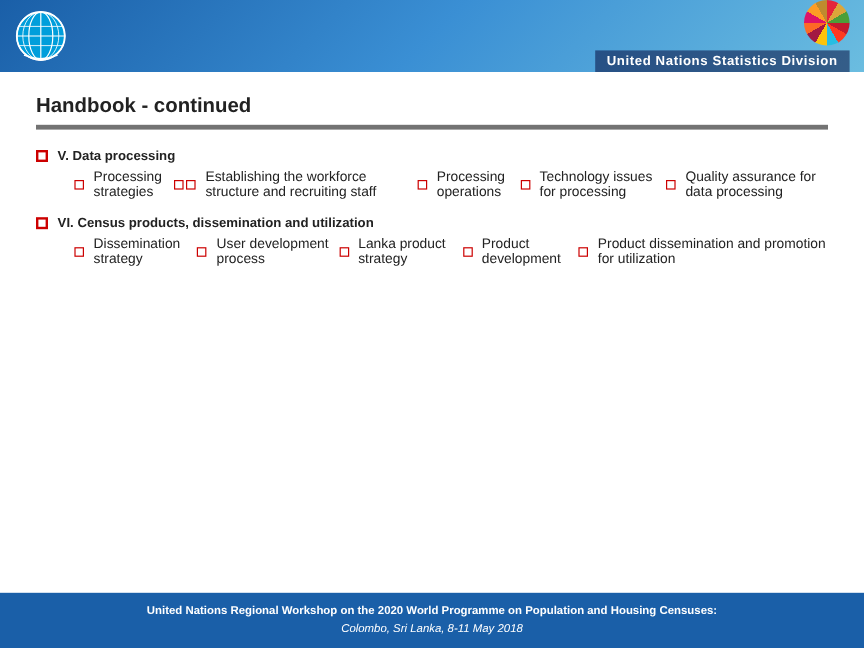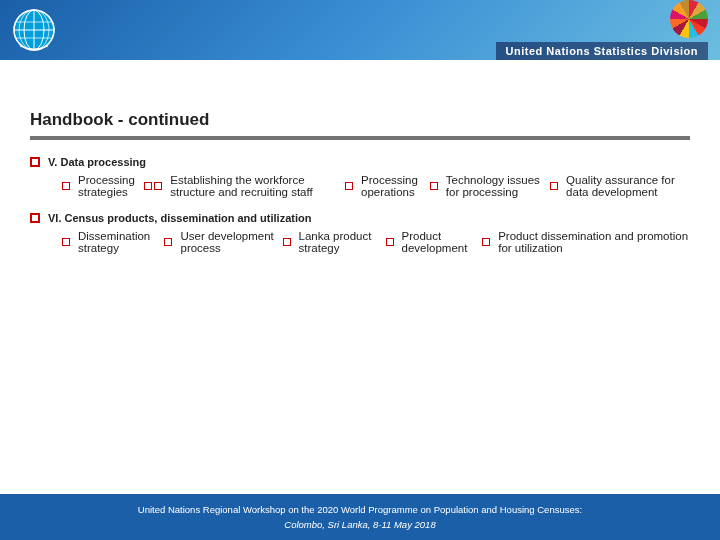--- a/index.html
+++ b/index.html
@@ -11,21 +11,20 @@
       background: #fff;
       overflow: hidden;
     }
 
     .page {
       width: 720px;
       height: 540px;
       display: flex;
       flex-direction: column;
       position: relative;
-      gap: 32px;
     }
 
     
     .header {
       height: 60px;
       background: linear-gradient(135deg, #1a5fa8 0%, #3a8fd4 50%, #6bbde0 100%);
       display: flex;
       align-items: center;
       justify-content: space-between;
       padding: 0 12px;
@@ -116,21 +115,21 @@
       padding: 8px 30px;
       text-align: center;
     }
 
     .footer-text {
       color: white;
       font-size: 9.5px;
       line-height: 1.6;
     }
 
-    .footer-text .line1 { font-weight: normal; }
+    .footer-text .line1 { font-weight: bold; }
     .footer-text .line3 { font-style: italic; }
 
     
     .un-emblem {
       width: 44px;
       height: 44px;
     }
 
     
     .sdg-wheel {
@@ -207,21 +206,21 @@
         <div class="sub-item">
           <span class="sub-bullet"></span>
           <span>Processing operations</span>
         </div>
         <div class="sub-item">
           <span class="sub-bullet"></span>
           <span>Technology issues for processing</span>
         </div>
         <div class="sub-item">
           <span class="sub-bullet"></span>
-          <span>Quality assurance for data development</span>
+          <span>Quality assurance for data processing</span>
         </div>
       </div>
     </div>
 
     <div class="section">
       <div class="section-title">
         <span class="bullet-red"></span>
         <span>VI. Census products, dissemination and utilization</span>
       </div>
       <div class="sub-items">

